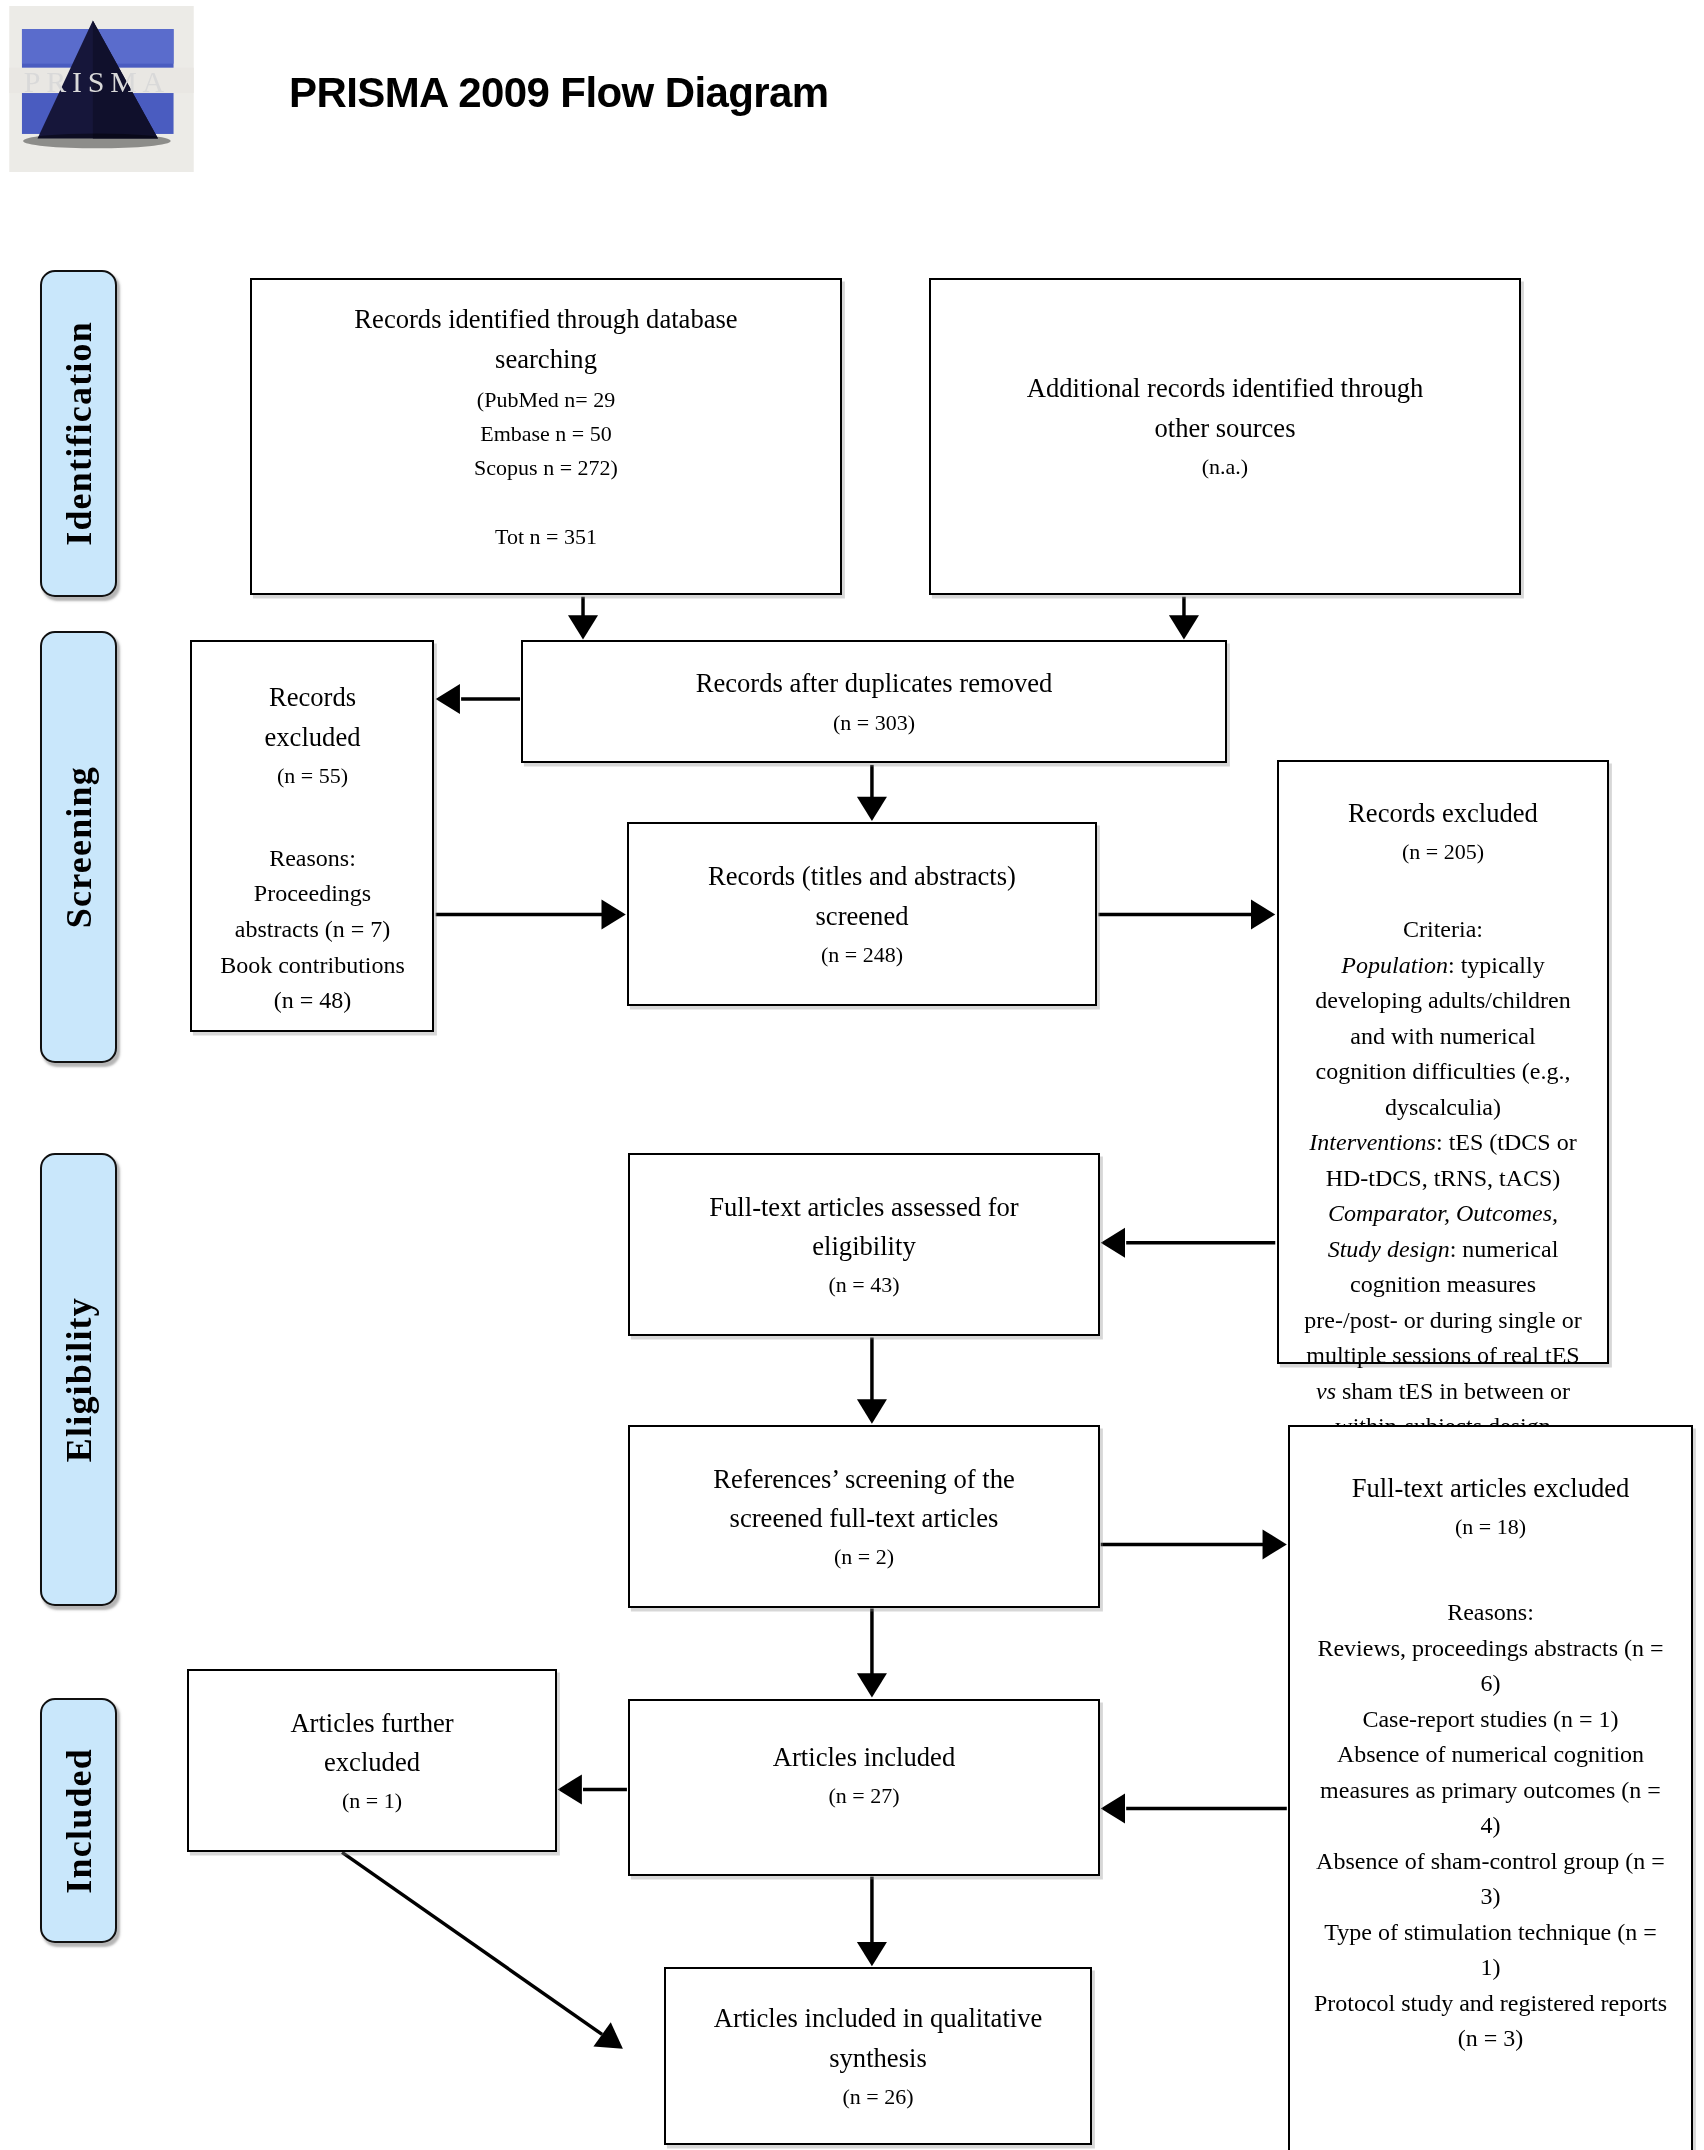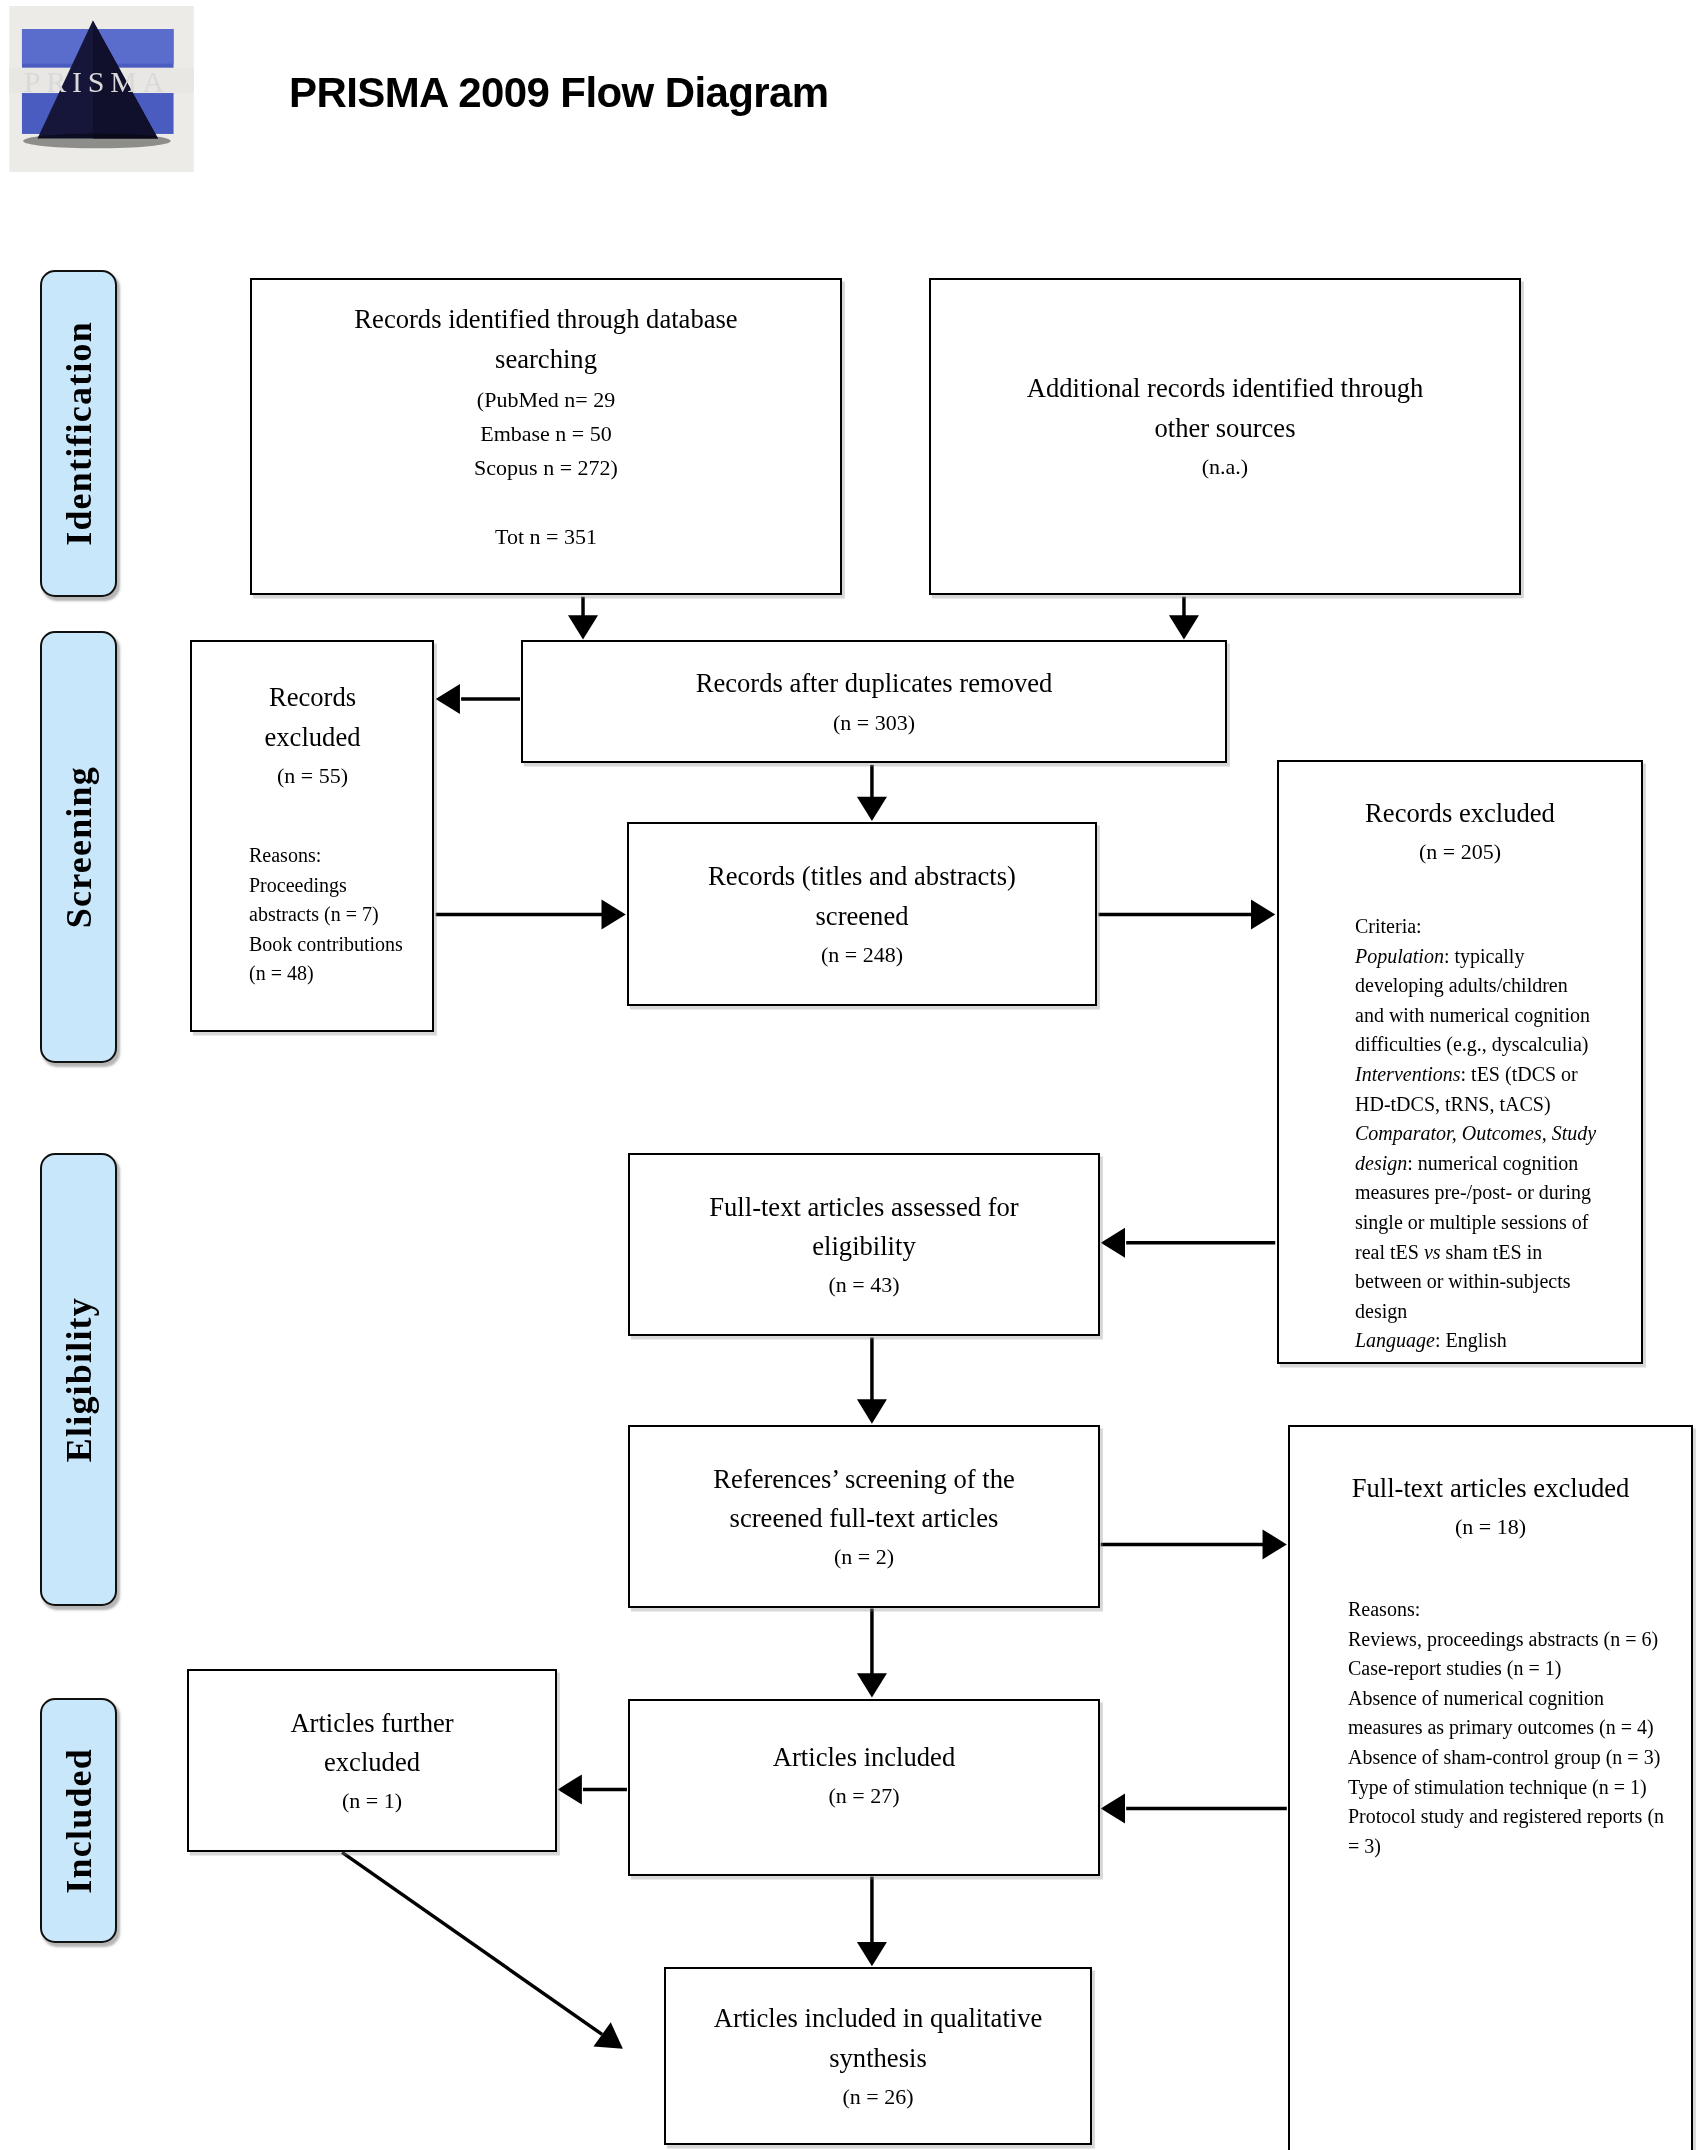--- a/index.html
+++ b/index.html
@@ -30,31 +30,31 @@
   #sb-included{top:1698px;height:245px;}
 
   
   .box{position:absolute;background:var(--box-fill);border:2.3px solid #000;
     box-sizing:border-box;text-align:center;
     box-shadow:2.9px 3.5px 0 rgba(140,140,140,.35);}
   .box .title{font-size:26.6px;line-height:1.5;}
   .box .n{font-size:22px;line-height:1.5;margin-top:1.2px;}
   .box .details{font-size:22px;line-height:1.55;margin-top:3.5px;}
   .box .total{font-size:22px;line-height:1.5;margin-top:34px;}
-  .box .body{font-size:20px;line-height:1.48;text-align:left;margin-left:36px;}
+  .box .body{font-size:24px;line-height:1.48;text-align:center;}
   .box .body .li{margin:0;}
   .center-col{display:flex;flex-direction:column;align-items:center;justify-content:center;}
 
   #box-db-search{left:250px;top:278px;width:592px;height:317px;padding-top:20px;}
   #box-other-sources{left:929px;top:278px;width:592px;height:317px;padding-bottom:21px;}
   #box-duplicates{left:521px;top:640px;width:706px;height:123px;border-width:2.9px;}
   #box-excl55{left:190px;top:640px;width:244px;height:392px;padding:36px 20px 0 21px;}
   #box-excl55 .body{margin-top:49px;}
   #box-screened{left:627px;top:822px;width:470px;height:184px;}
-  #box-excl205{left:1277px;top:760px;width:366px;height:604px;padding:32px 40px 0;}
+  #box-excl205{left:1277px;top:760px;width:332px;height:604px;padding:32px 24px 0;}
   #box-excl205 .body{margin-top:44px;}
   #box-fta{left:628px;top:1153px;width:472px;height:183px;}
   #box-refs{left:628px;top:1425px;width:472px;height:183px;}
   #box-ftexcl{left:1288px;top:1425px;width:405px;height:748px;padding:42px 22px 0;}
   #box-ftexcl .body{margin-top:52px;}
   #box-afe{left:187px;top:1669px;width:370px;height:183px;}
   #box-incl{left:628px;top:1699px;width:472px;height:177px;padding-bottom:25.4px;}
   #box-qual{left:664px;top:1967px;width:428px;height:178px;}
 
   

